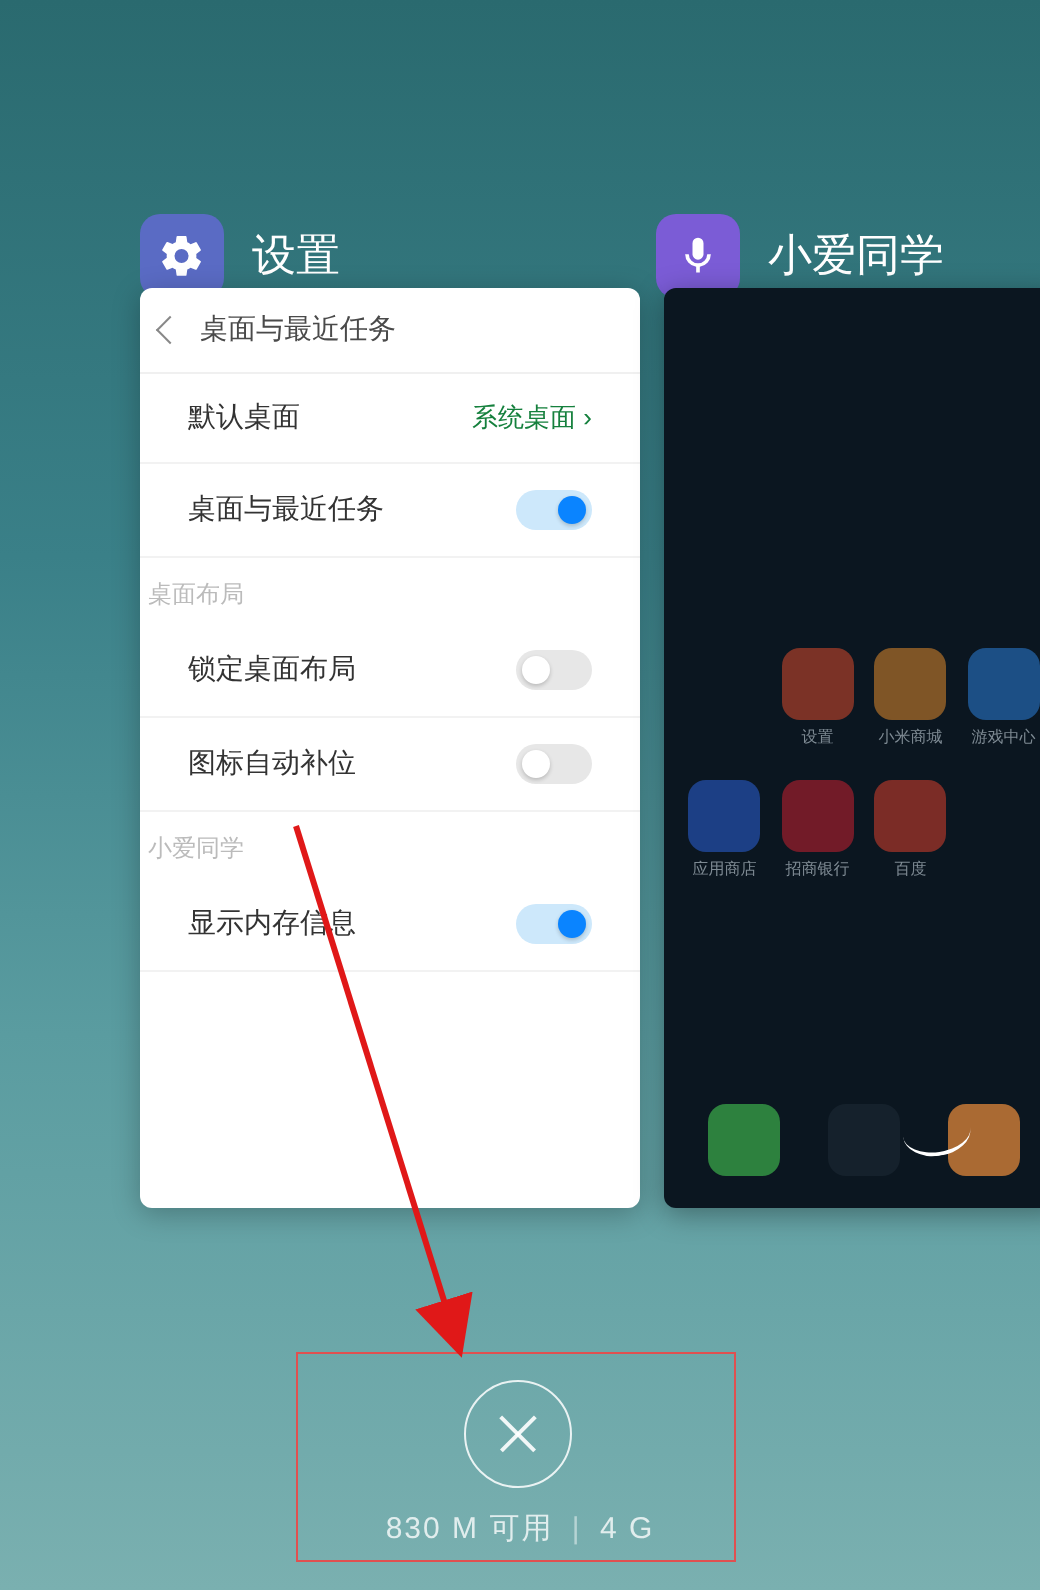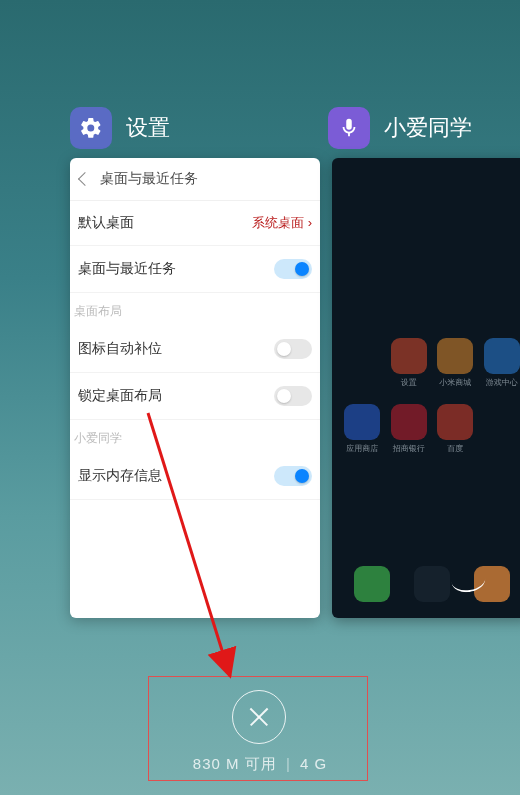--- a/index.html
+++ b/index.html
@@ -19,42 +19,42 @@
   .icon-box {
     width: 42px; height: 42px; border-radius: 10px;
     display: flex; align-items: center; justify-content: center;
   }
   .icon-settings { background: #5a6bc4; }
   .icon-voice { background: #7b5cd6; }
   .gear-svg { width: 24px; height: 24px; fill: #fff; }
   .mic-svg { width: 22px; height: 22px; fill: #fff; }
 
   .card {
-    position: absolute; top: 158px; width: 250px; height: 460px;
+    position: absolute; top: 144px; width: 250px; height: 460px;
     background: #fff; border-radius: 6px; overflow: hidden;
     box-shadow: 0 3px 14px rgba(0,0,0,.25);
   }
   .card.left { left: 70px; }
   .card.right {
     left: 332px; width: 200px; background: #0b1620;
     box-shadow: 0 3px 14px rgba(0,0,0,.35);
   }
 
   .panel-title {
     display: flex; align-items: center; gap: 6px;
     padding: 12px 14px 12px 10px; color: #4a4a4a; font-size: 14px;
     border-bottom: 1px solid #f0f0f0;
   }
   .chev { width: 10px; height: 10px; border-left: 1.5px solid #888; border-bottom: 1.5px solid #888; transform: rotate(45deg); margin-right: 4px; }
   .row {
     display: flex; align-items: center; justify-content: space-between;
-    padding: 13px 8px; font-size: 14px; color: #333;
+    padding: 13px 24px; font-size: 14px; color: #333;
     border-bottom: 1px solid #f2f2f2;
   }
-  .row .val { color: #b91c1c; font-size: 13px; }
+  .row .val { color: #15803d; font-size: 13px; }
   .row.section { color: #bbb; font-size: 12px; padding: 10px 4px 6px; border-bottom: none; }
   .toggle {
     width: 38px; height: 20px; border-radius: 10px; position: relative;
     background: #e7e7e7;
   }
   .toggle .knob {
     width: 14px; height: 14px; border-radius: 50%; background: #fff;
     position: absolute; top: 3px; left: 3px; box-shadow: 0 1px 2px rgba(0,0,0,.2);
   }
   .toggle.on { background: #cde8fb; }
@@ -137,27 +137,27 @@
         <span class="val">系统桌面 ›</span>
       </div>
       <div class="row">
         <span>桌面与最近任务</span>
         <div class="toggle on">
           <div class="knob"></div>
         </div>
       </div>
       <div class="row section">桌面布局</div>
       <div class="row">
+        <span>锁定桌面布局</span>
+        <div class="toggle">
+          <div class="knob"></div>
+        </div>
+      </div>
+      <div class="row">
         <span>图标自动补位</span>
-        <div class="toggle">
-          <div class="knob"></div>
-        </div>
-      </div>
-      <div class="row">
-        <span>锁定桌面布局</span>
         <div class="toggle">
           <div class="knob"></div>
         </div>
       </div>
       <div class="row section">小爱同学</div>
       <div class="row">
         <span>显示内存信息</span>
         <div class="toggle on">
           <div class="knob"></div>
         </div>

